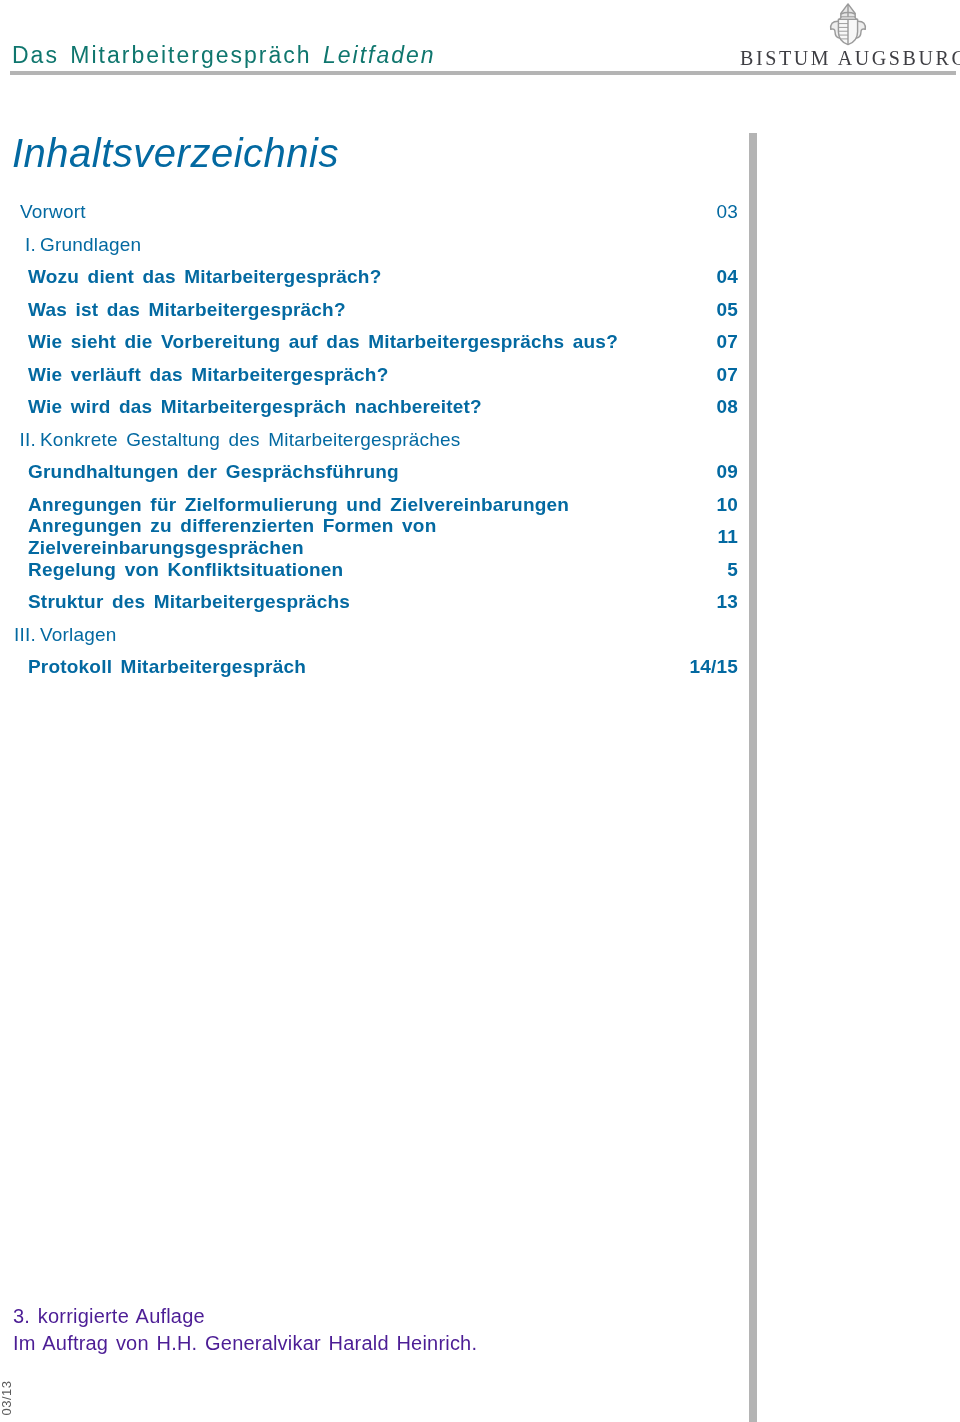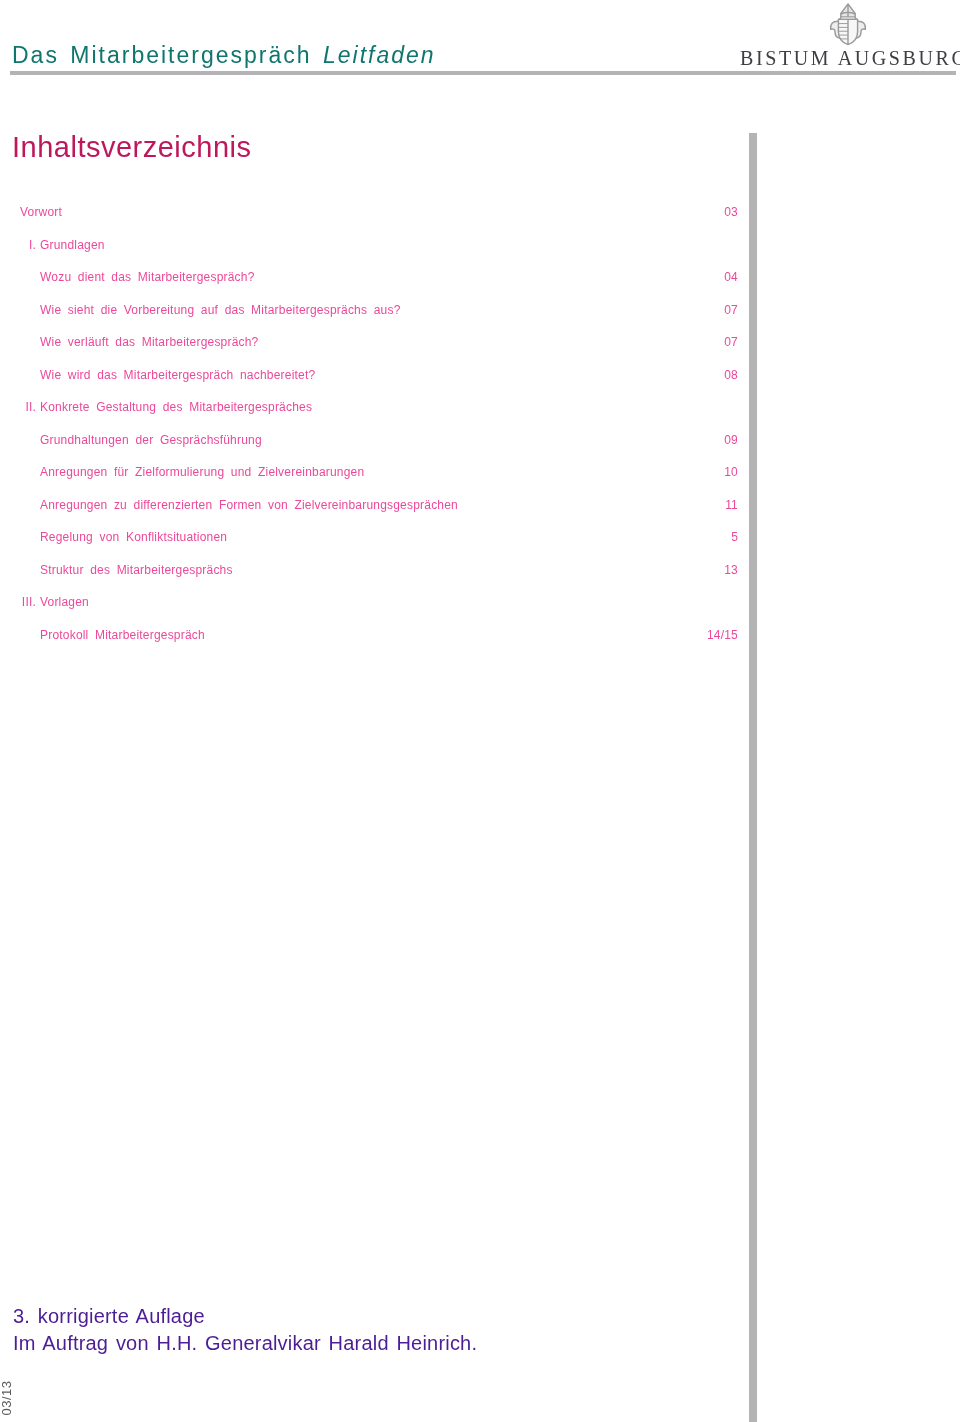--- a/index.html
+++ b/index.html
@@ -34,42 +34,42 @@
     width: 946px; height: 4px; background: #b4b4b4;
   }
   
   .margin-bar {
     position: absolute; left: 749px; top: 133px;
     width: 8px; height: 1289px; background: #b4b4b4;
   }
   
   .toc-title {
     position: absolute; left: 12px; top: 131px;
-    font-size: 29px; font-weight: normal;
-    letter-spacing: 0.5px; color: #be185d;
+    font-size: 40px; font-style: italic; font-weight: normal;
+    letter-spacing: 0.5px; color: #0369a1;
   }
   
   .toc {
     position: absolute; left: 0; top: 196px; width: 738px;
   }
   .toc-row {
     position: relative;
     height: 32.5px;
     display: flex; align-items: center;
     justify-content: space-between;
-    font-size: 12px; letter-spacing: 0.2px; word-spacing: 3px;
-    color: #ec4899;
+    font-size: 19px; letter-spacing: 0.2px; word-spacing: 3px;
+    color: #0369a1;
   }
   .toc-row .numeral {
     position: absolute; left: 0; width: 36px;
     text-align: right; display: block;
   }
   .toc-row.top { padding-left: 20px; }
   .toc-row.sec { padding-left: 40px; }
-  .toc-row.sub { padding-left: 40px; }
+  .toc-row.sub { padding-left: 28px; font-weight: bold; }
   .toc-row .pagenum { text-align: right; white-space: nowrap; }
   
   .footer {
     position: absolute; left: 13px; top: 1303px;
     font-size: 20px; line-height: 27px;
     letter-spacing: 0.2px; word-spacing: 2px; color: #4c1d95;
   }
   
   .doc-code {
     position: absolute; left: -15px; top: 1390px;
@@ -124,20 +124,25 @@
       <span class="label">Grundlagen</span>
       <span class="pagenum"></span>
     </div>
       <div class="toc-row sub">
       <span class="numeral"></span>
       <span class="label">Wozu dient das Mitarbeitergespräch?</span>
       <span class="pagenum">04</span>
     </div>
       <div class="toc-row sub">
       <span class="numeral"></span>
+      <span class="label">Was ist das Mitarbeitergespräch?</span>
+      <span class="pagenum">05</span>
+    </div>
+      <div class="toc-row sub">
+      <span class="numeral"></span>
       <span class="label">Wie sieht die Vorbereitung auf das Mitarbeitergesprächs aus?</span>
       <span class="pagenum">07</span>
     </div>
       <div class="toc-row sub">
       <span class="numeral"></span>
       <span class="label">Wie verläuft das Mitarbeitergespräch?</span>
       <span class="pagenum">07</span>
     </div>
       <div class="toc-row sub">
       <span class="numeral"></span>

